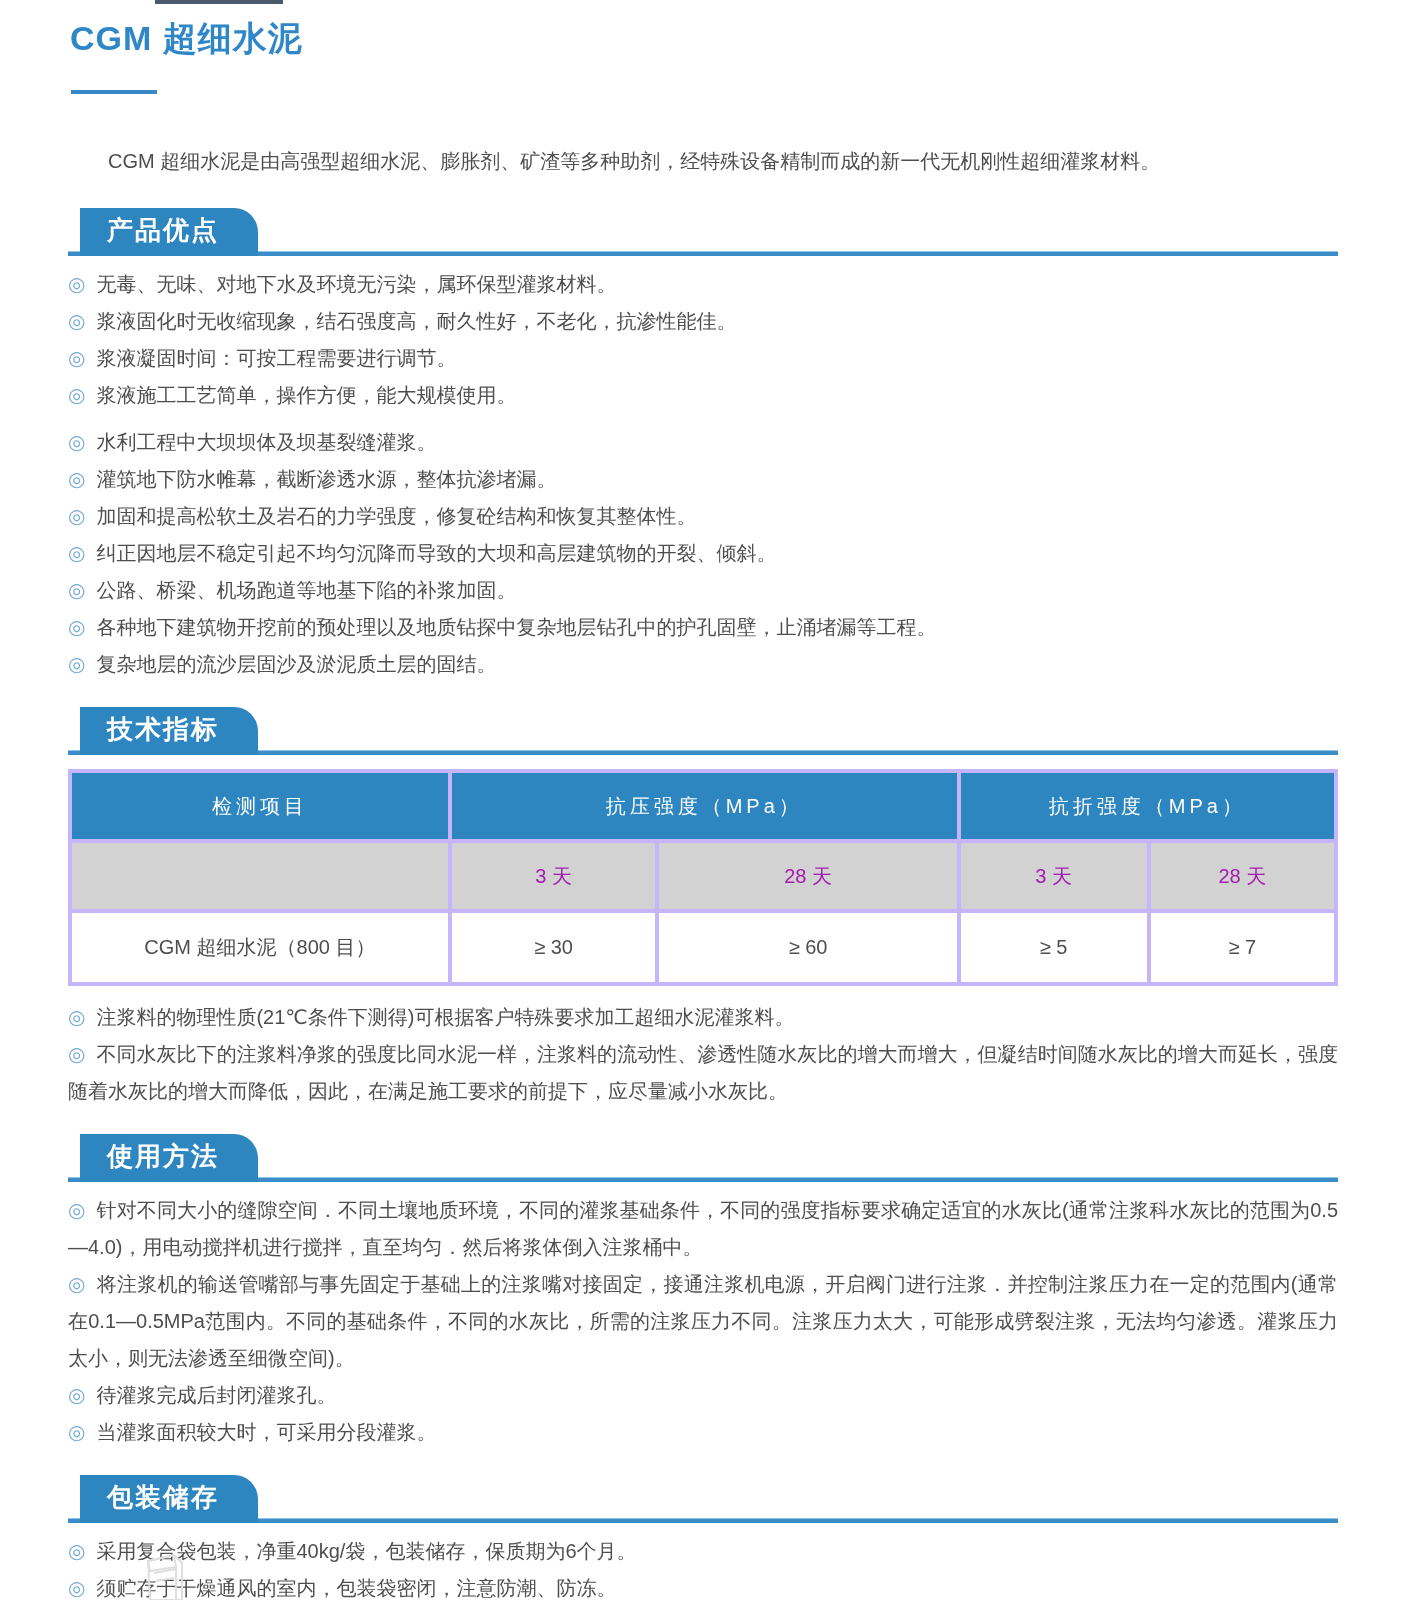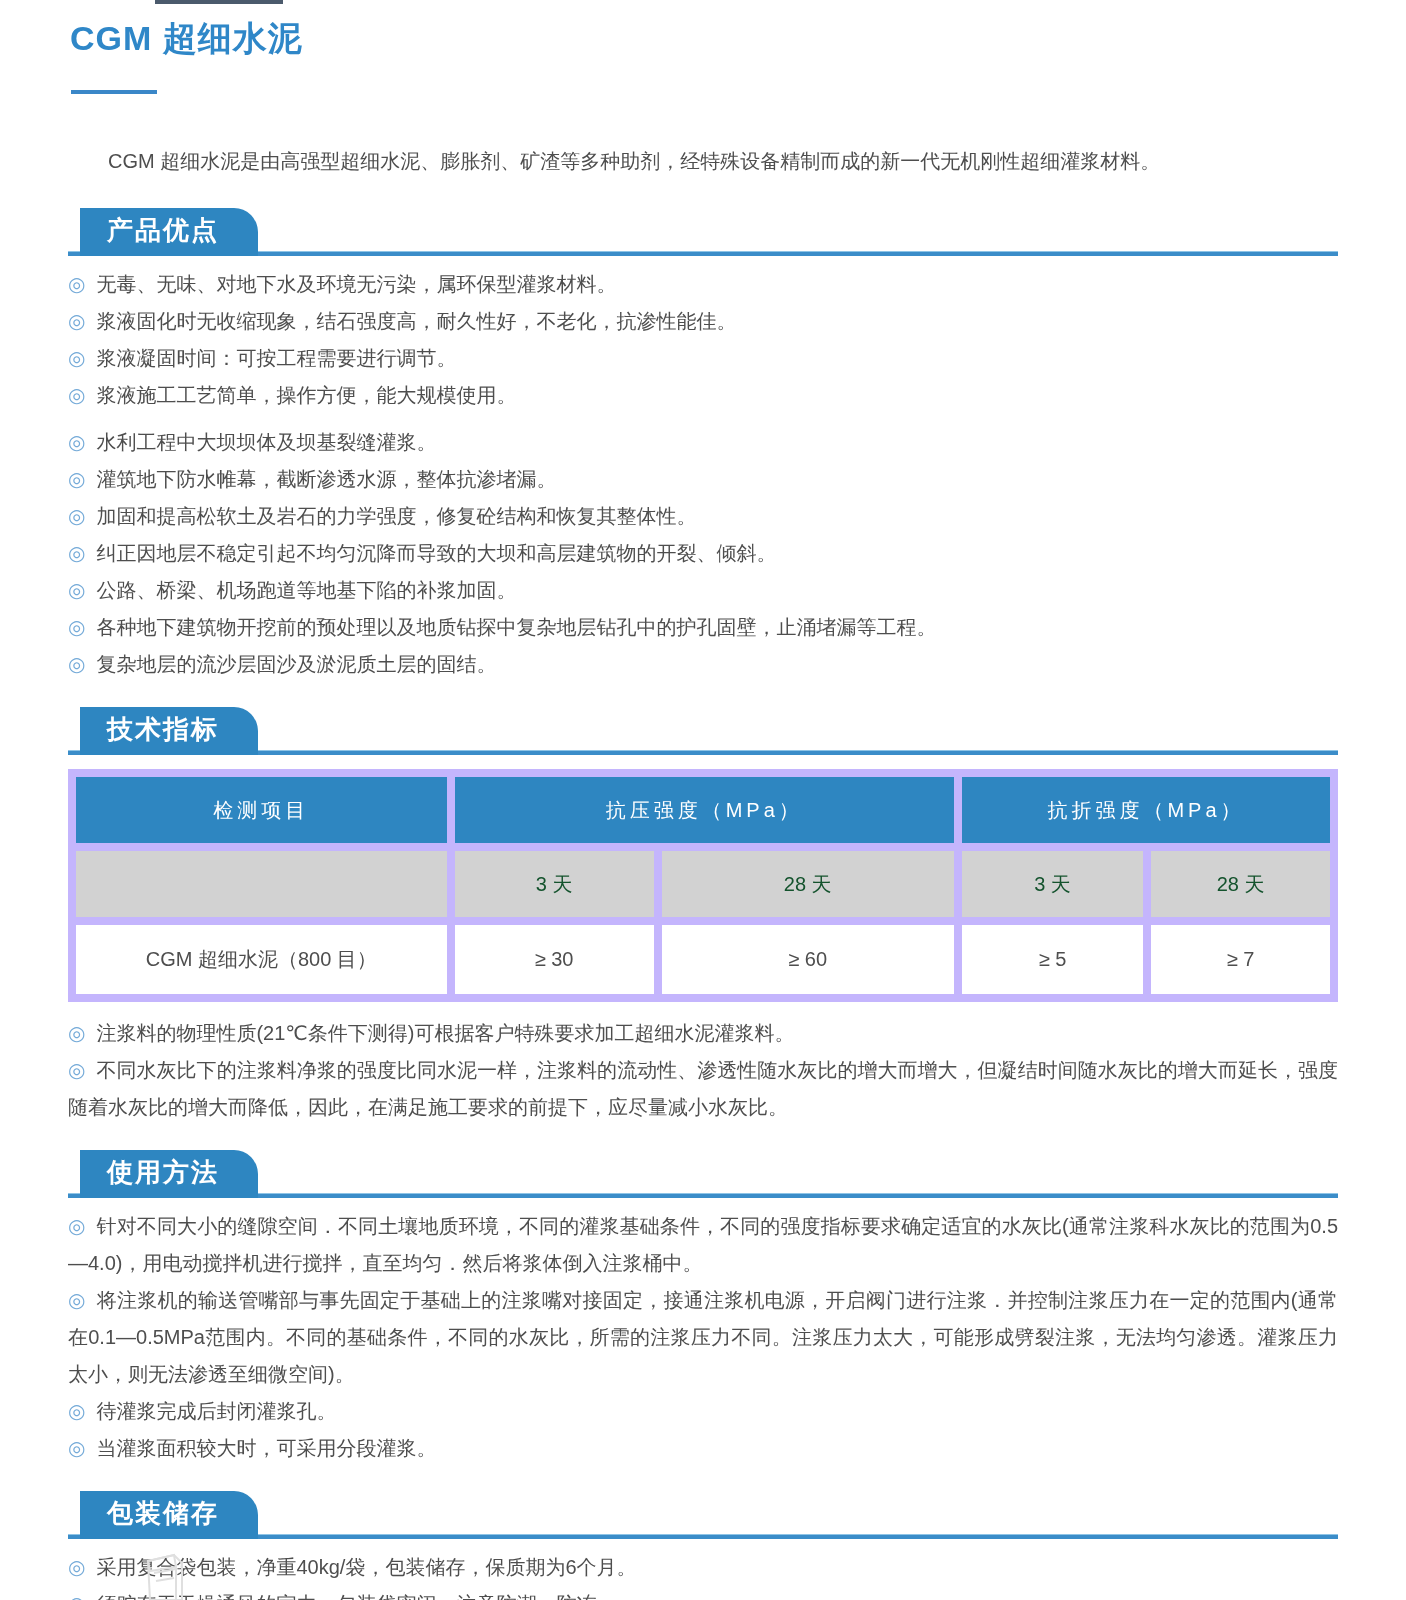--- a/index.html
+++ b/index.html
@@ -96,36 +96,36 @@
     margin-right: 11px;
   }
   .spec-table {
     width: 100%;
     border-collapse: collapse;
     table-layout: fixed;
     margin-top: 14px;
     font-size: 20px;
   }
   .spec-table th, .spec-table td {
-    border: 8px solid #c4b5fd;
+    border: 4px solid #c4b5fd;
     text-align: center;
     vertical-align: middle;
     padding: 16px;
     font-weight: normal;
     margin-top: 28px;
   }
   .spec-table .head-row th {
     background: #2e86c1;
     color: #ffffff;
     letter-spacing: 4px;
     height: 34px;
   }
   .spec-table .sub-row td {
     background: #d2d2d2;
-    color: #14532d;
+    color: #a21caf;
     height: 34px;
   }
   .spec-table .data-row td {
     background: #ffffff;
     height: 37px;
   }
   .notes {
     margin-top: 13px;
     font-size: 20px;
     line-height: 37px;

